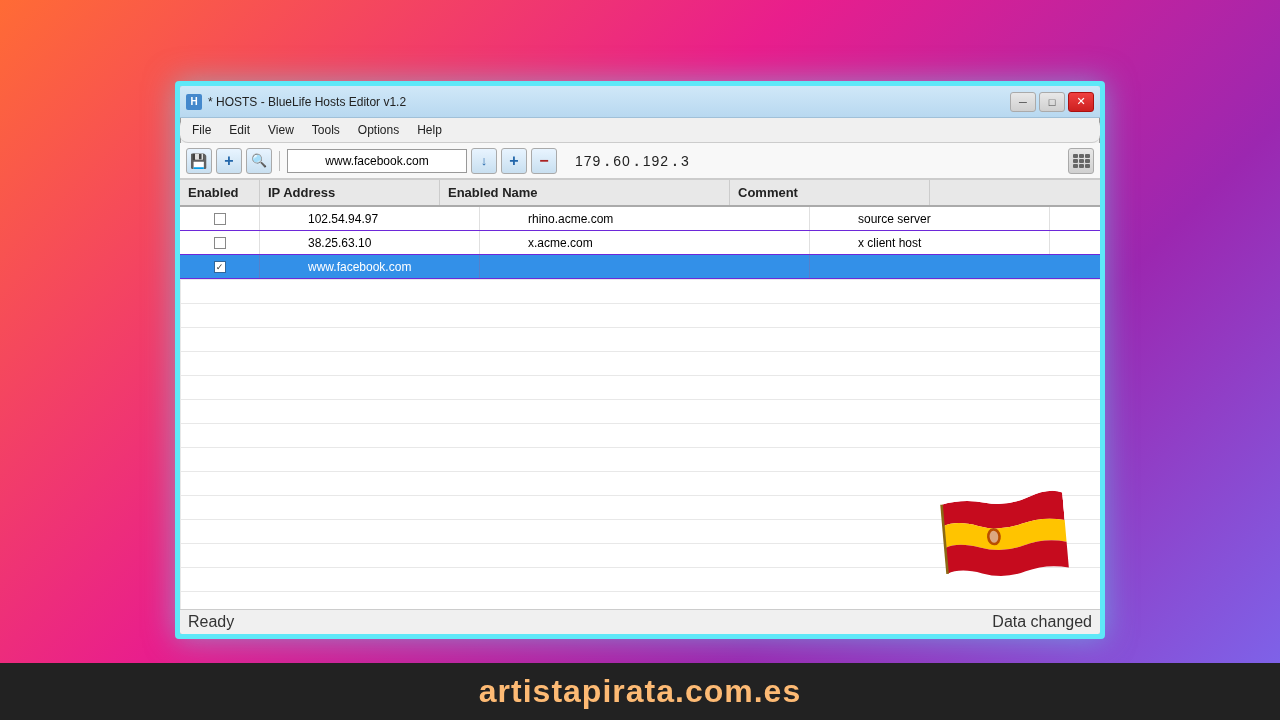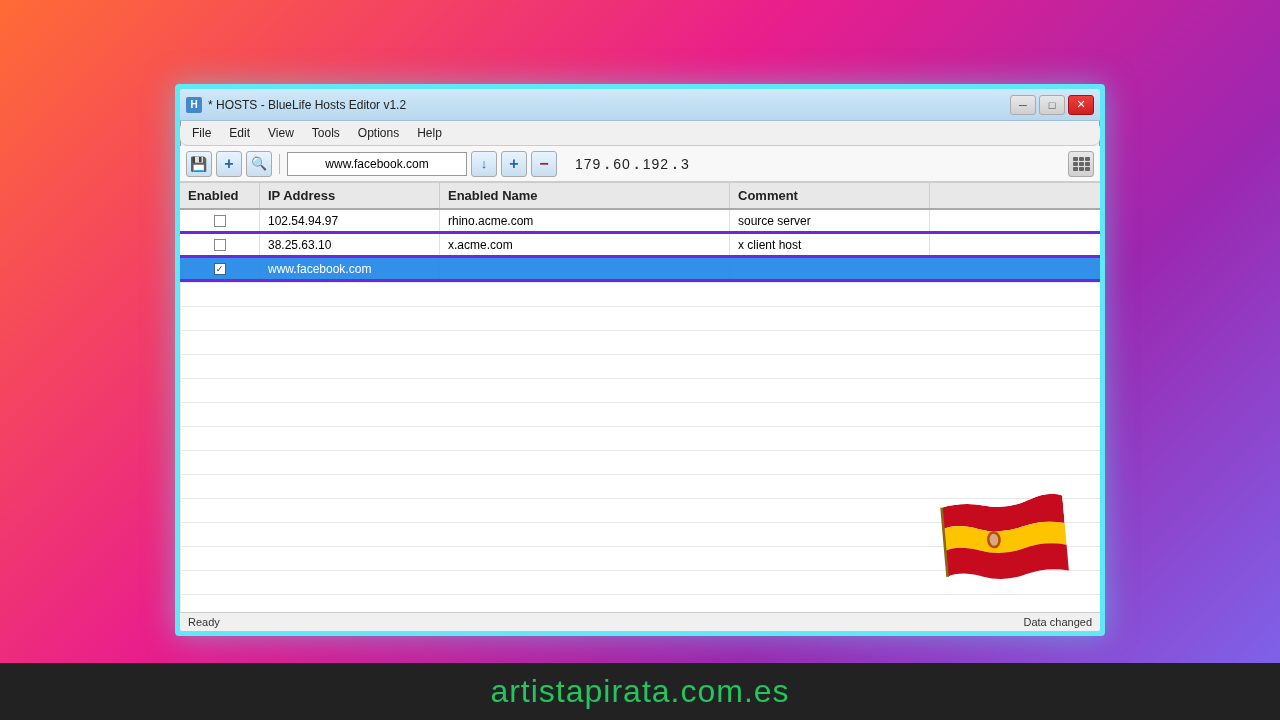--- a/index.html
+++ b/index.html
@@ -13,24 +13,24 @@
       justify-content: center;
       font-family: 'Segoe UI', Tahoma, Geneva, Verdana, sans-serif;
       overflow: hidden;
     }
 
     .bottom-text {
       position: absolute;
       bottom: 0;
       width: 100%;
       background: #222;
-      color: #22c55e;
+      color: #fdba74;
       text-align: center;
       font-size: 32px;
-      font-weight: normal;
+      font-weight: bold;
       padding: 10px 0;
       letter-spacing: 1px;
     }
 
     .window-wrap {
       border: 3px solid #5ee8f8;
       border-radius: 4px;
       background: #5ee8f8;
       padding: 2px;
       box-shadow: 0 0 30px rgba(94,232,248,0.5);
@@ -225,23 +225,24 @@
       border-right: 1px solid #ccc;
     }
 
     .table-body {
       background: white;
     }
 
     .table-row {
       display: grid;
       grid-template-columns: 80px 180px 290px 200px;
-      border-bottom: 3px solid #6d28d9;
+      border-bottom: 1px solid #6d28d9;
       align-items: center;
       height: 24px;
+      gap: 40px;
     }
 
     .table-row.selected {
       background: #3390e8;
       color: white;
     }
 
     .td {
       padding: 2px 8px;
       font-size: 12px;
@@ -280,21 +281,21 @@
     .cb.checked {
       background: white;
     }
 
     .statusbar {
       background: #f0f0f0;
       border-top: 1px solid #ccc;
       display: flex;
       justify-content: space-between;
       padding: 3px 8px;
-      font-size: 11px;
+      font-size: 16px;
       color: #333;
     }
 
     
     .empty-area {
       min-height: 330px;
       background-color: white;
       background-image:
         linear-gradient(#e8e8e8 1px, transparent 1px),
         linear-gradient(90deg, #e8e8e8 1px, transparent 1px);

